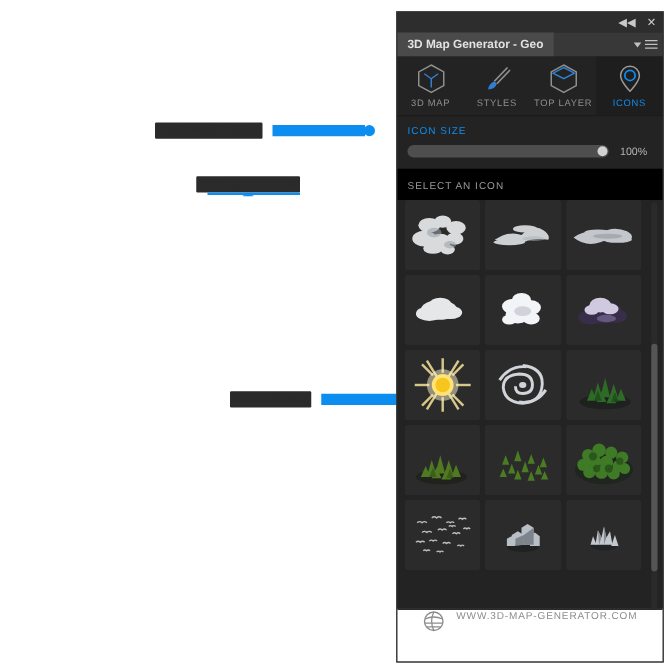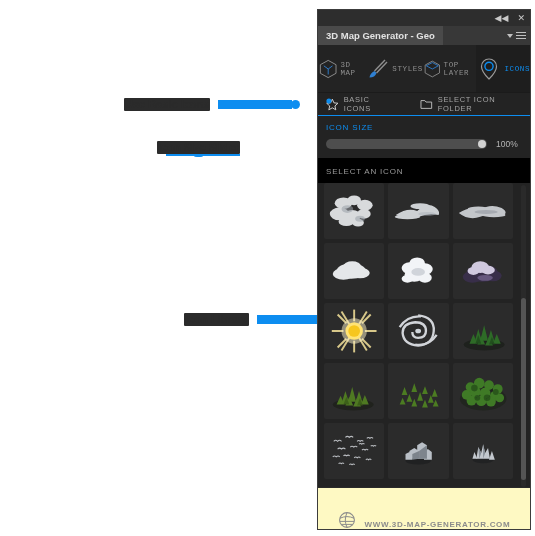--- a/index.html
+++ b/index.html
@@ -66,22 +66,22 @@
   .menu-caret{
     width:0;height:0;border-left:3px solid transparent;border-right:3px solid transparent;
     border-top:4px solid #c0c0c0;margin-right:1px;
   }
   
   .tools{
     height:47px;background:#232323;display:flex;flex:0 0 auto;
     border-bottom:1px solid #1b1b1b;
   }
   .tool{
-    flex:1;display:flex;flex-direction:row;align-items:center;
-    justify-content:center;gap:2px;cursor:pointer;font-family:Liberation Mono, monospace;
+    flex:1;display:flex;flex-direction:column;align-items:center;
+    justify-content:center;gap:2px;cursor:pointer;
   }
   .tool.active{background:#1e1e1e;}
   .tool-label{font-size:7.5px;letter-spacing:.6px;color:#8f8f8f;}
   .tool.active .tool-label{color:#0d8df0;}
   
   .source-row{
     height:22px;display:flex;align-items:center;flex:0 0 auto;
     border-bottom:1px solid #0d8df0;background:#232323;
   }
   .src-item{display:flex;align-items:center;gap:5px;cursor:pointer;}
@@ -116,22 +116,22 @@
     height:56px;background:#2b2b2b;border-radius:2px;
     display:flex;align-items:center;justify-content:center;cursor:pointer;
     overflow:hidden;
   }
   .cell svg{display:block;}
   .sb{width:13px;display:flex;justify-content:center;padding-top:2px;}
   .sb-track{width:5px;background:#2a2a2a;border-radius:3px;height:100%;position:relative;}
   .sb-thumb{position:absolute;left:0;width:5px;border-radius:3px;background:#555555;cursor:pointer;}
   
   .footer{
-    height:41px;background:#fef9c3;display:flex;align-items:flex-end;
-    justify-content:center;gap:9px;flex:0 0 auto;border-top:1px solid #2a2a2a;font-weight:bold;
+    height:41px;background:#ffffff;display:flex;align-items:flex-start;
+    justify-content:center;gap:9px;flex:0 0 auto;border-top:1px solid #2a2a2a;
   }
   .footer-txt{font-size:8px;letter-spacing:.7px;color:#8c8c8c;}
 </style>
 </head>
 <body>
 
 <div class="callout" id="callout-0">
   <span class="callout-label">Use Basic Icons</span>
   <span class="callout-bar"></span>
   <span class="callout-dot"></span>
@@ -194,35 +194,20 @@
     </div>
     <div class="tool active">
       <svg width="26" height="26" viewBox="0 0 26 26">
         <path d="M13 3 C8.8 3 5.5 6.3 5.5 10.4 C5.5 15.5 13 23 13 23 C13 23 20.5 15.5 20.5 10.4 C20.5 6.3 17.2 3 13 3 Z" fill="none" stroke="#9a9a9a" stroke-width="1.2"></path>
         <circle cx="13" cy="10.3" r="4.1" fill="none" stroke="#0d8df0" stroke-width="1.4"></circle>
       </svg>
       <span class="tool-label">ICONS</span>
     </div>
   </div>
 
-  <div class="source-row">
-    <div class="src-item first">
-      <svg width="13" height="13" viewBox="0 0 13 13">
-        <polygon points="6.5,1 8.2,4.8 12.3,5.2 9.2,8 10.1,12 6.5,9.9 2.9,12 3.8,8 0.7,5.2 4.8,4.8" fill="none" stroke="#cfcfcf" stroke-width="1"></polygon>
-        <circle cx="3" cy="3" r="2.6" fill="#0d8df0"></circle>
-      </svg>
-      <span class="src-label">BASIC ICONS</span>
-    </div>
-    <div class="src-item second">
-      <svg width="13" height="12" viewBox="0 0 13 12">
-        <path d="M1 2.5 L5 2.5 L6.2 4 L12 4 L12 10.5 L1 10.5 Z" fill="none" stroke="#b9b9b9" stroke-width="1"></path>
-      </svg>
-      <span class="src-label">SELECT ICON FOLDER</span>
-    </div>
-  </div>
 
   <div class="size-sec">
     <div class="sec-title">ICON SIZE</div>
     <div class="slider-row">
       <div class="slider-track">
         <div class="slider-knob"></div>
       </div>
       <div class="slider-val">100%</div>
     </div>
   </div>

